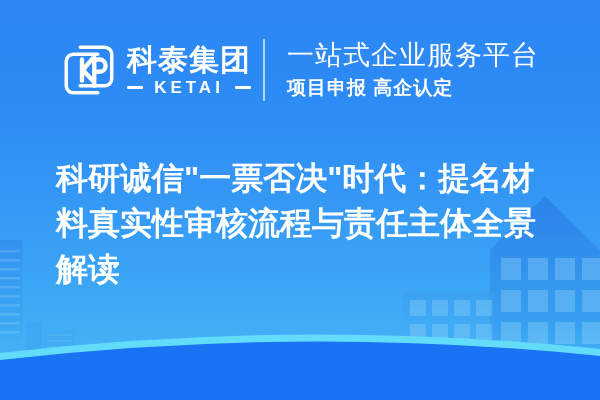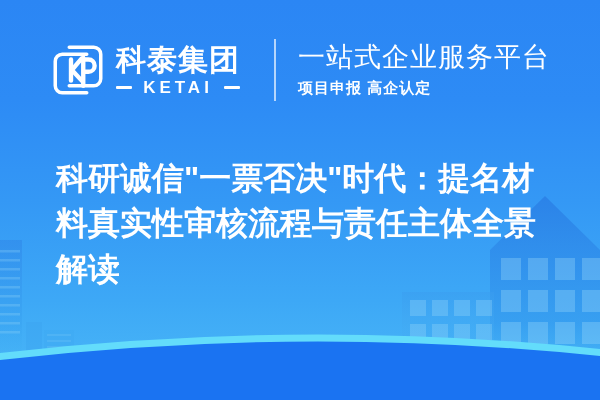--- a/index.html
+++ b/index.html
@@ -44,21 +44,21 @@
   }
   .header-inner {
     display: flex;
     align-items: center;
     gap: 0px;
   }
   .logo-block {
     display: flex;
     align-items: center;
     gap: 10px;
-    padding-right: 34px;
+    padding-right: 12px;
   }
   .logo-mark {
     width: 56px;
     height: 56px;
     flex: 0 0 auto;
     display: block;
   }
   .logo-words {
     display: flex;
     flex-direction: column;
@@ -108,21 +108,21 @@
   }
   .slogan-main {
     color: #ffffff;
     font-size: 27px;
     letter-spacing: 1px;
     line-height: 1.15;
     white-space: nowrap;
   }
   .slogan-sub {
     color: #ffffff;
-    font-size: 15px;
+    font-size: 19px;
     font-weight: bold;
     letter-spacing: 1px;
     line-height: 1.3;
     margin-top: 5px;
     white-space: nowrap;
   }
 
   
   .title {
     position: absolute;

